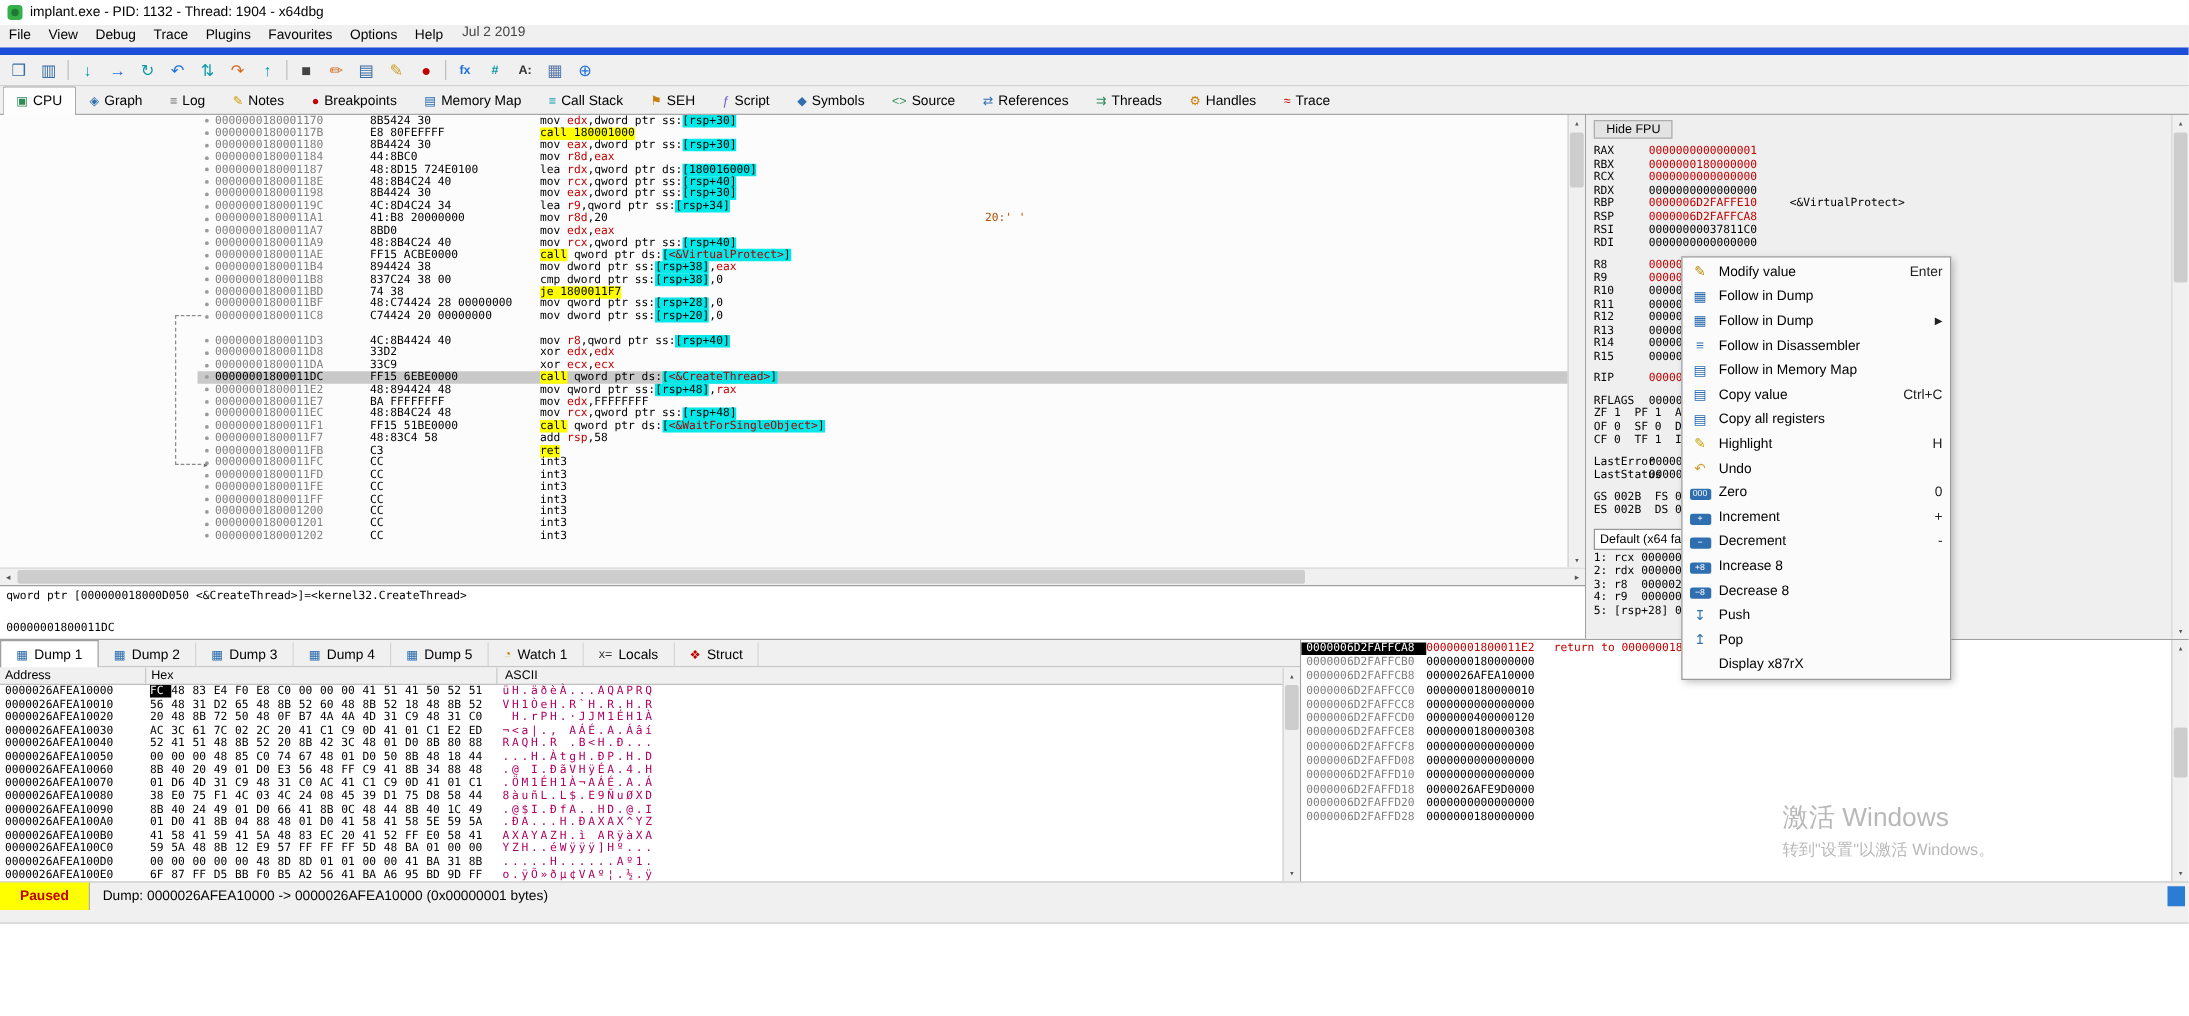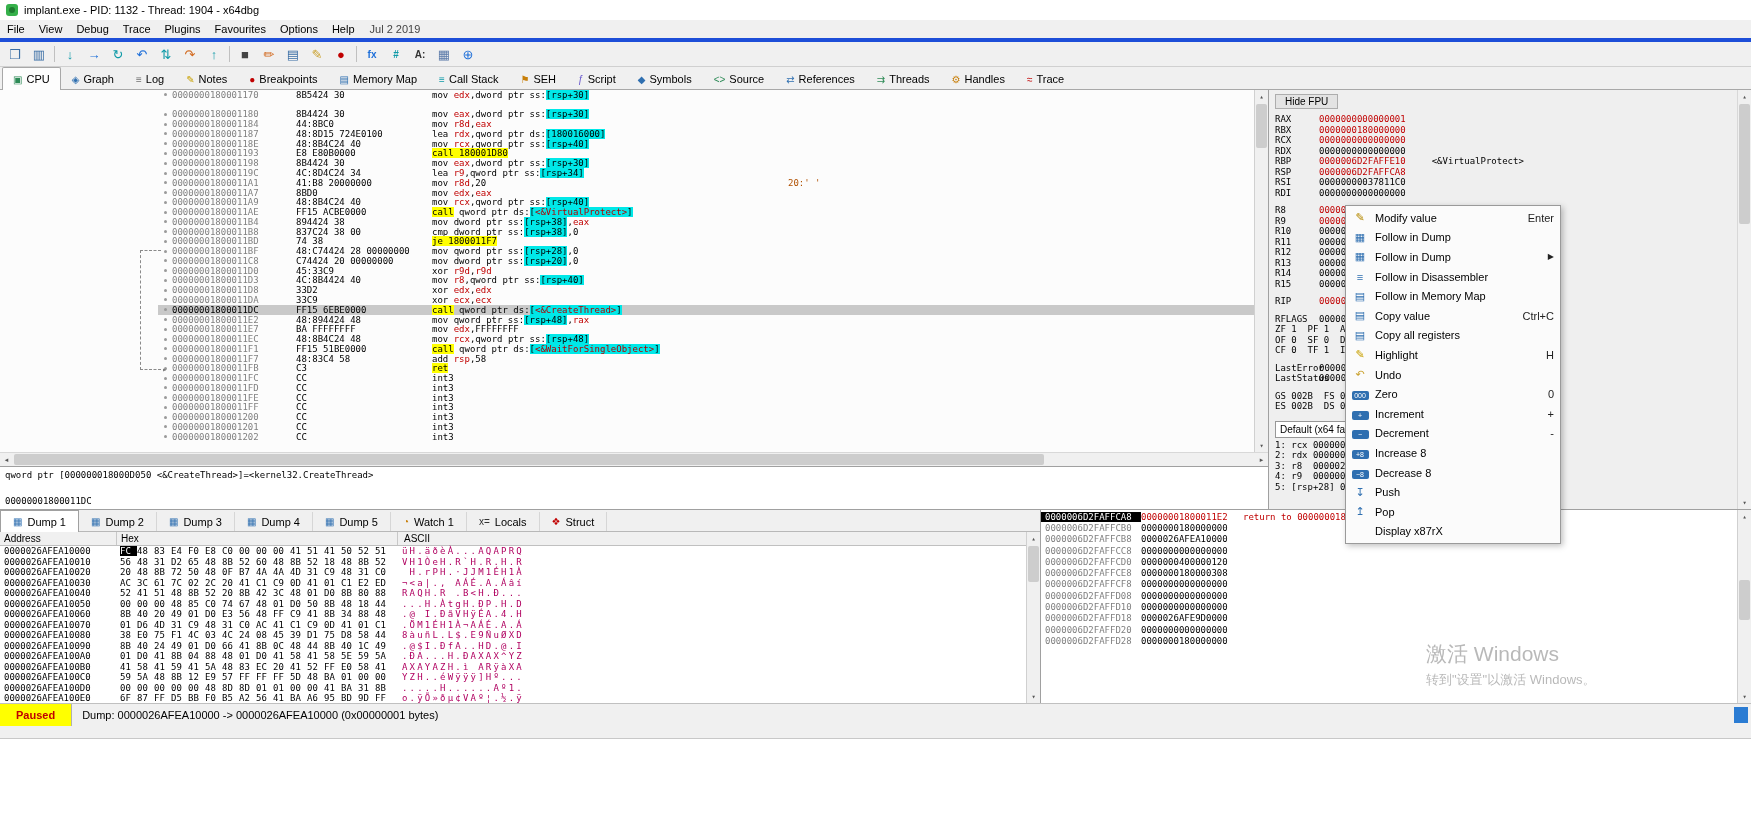--- a/index.html
+++ b/index.html
@@ -3,21 +3,21 @@
 <meta charset="utf-8">
 <style>
   html,body{margin:0;padding:0}
   body{width:1751px;height:813px;overflow:hidden;background:#fff;font-family:"Liberation Sans",sans-serif;position:relative;color:#000}
   .window{width:1751px;height:738px;display:flex;flex-direction:column;background:#f0f0f0;border-bottom:1px solid #c8c8c8}
 
   
   .titlebar{height:20px;background:#ffffff;display:flex;align-items:center;padding-left:6px;font-size:11px;flex:0 0 auto}
   .app-icon{width:12px;height:12px;background:#35b04a;border-radius:3px;margin-right:6px;position:relative;flex:0 0 auto}
   .app-icon:after{content:"";position:absolute;left:3px;top:3px;width:6px;height:6px;border-radius:50%;background:#1d7a30}
-  .menubar{height:18px;display:flex;align-items:center;font-size:11px;background:#f0f0f0;border-bottom:4px solid #1d4ed8;flex:0 0 auto}
+  .menubar{height:18px;display:flex;font-size:11px;background:#f0f0f0;border-bottom:6px solid #1d4ed8;flex:0 0 auto}
   .mitem{padding:2px 7px;cursor:default}
   .build-date{color:#444;margin-left:8px}
   .toolbar{height:24px;display:flex;align-items:center;padding-left:4px;border-bottom:1px solid #d0d0d0;flex:0 0 auto}
   .tbtn{width:22px;height:20px;display:flex;align-items:center;justify-content:center;font-size:13px;border-radius:2px;margin-right:2px}
   .tbtn.txt{font-size:10px;font-weight:bold}
   .tsep{width:1px;height:16px;background:#c0c0c0;margin:0 4px 0 2px}
   .tabbar{height:22px;display:flex;align-items:flex-end;background:#f0f0f0;border-bottom:1px solid #a8a8a8;padding-left:2px;flex:0 0 auto}
   .tab{height:20px;display:flex;align-items:center;gap:4px;padding:0 10px;font-size:11px;border:1px solid transparent;border-bottom:none;white-space:nowrap}
   .tab.selected{background:#fdfdfd;border-color:#a8a8a8;margin-bottom:-1px;height:22px;border-top-left-radius:2px;border-top-right-radius:2px}
   .tic{font-size:10px}
@@ -223,38 +223,37 @@
       <div class="tab">
         <span class="tic" style="color: rgb(192, 0, 0);">≈</span>
         <span>Trace</span>
       </div>
     </div>
 
   <div class="main-split">
     <div class="left-col">
       <div class="disasm" id="disasm">
           <div class="drow"><div class="gutter"></div><div class="rbody"><span class="dot"><i></i></span><span class="addr">0000000180001170</span><span class="bytes">8B5424 30</span><span class="instr">mov <span class="reg">edx</span>,dword ptr ss:<span class="mem">[rsp+30]</span></span></div></div>
-          <div class="drow"><div class="gutter"></div></div>
+          <div class="drow"><div class="gutter"></div><div class="rbody"><span class="dot"><i></i></span><span class="addr">000000018000117B</span><span class="bytes">E8 80FEFFFF</span><span class="instr"><span class="flow">call 180001000</span></span></div></div>
           <div class="drow"><div class="gutter"></div><div class="rbody"><span class="dot"><i></i></span><span class="addr">0000000180001180</span><span class="bytes">8B4424 30</span><span class="instr">mov <span class="reg">eax</span>,dword ptr ss:<span class="mem">[rsp+30]</span></span></div></div>
           <div class="drow"><div class="gutter"></div><div class="rbody"><span class="dot"><i></i></span><span class="addr">0000000180001184</span><span class="bytes">44:8BC0</span><span class="instr">mov <span class="reg">r8d</span>,<span class="reg">eax</span></span></div></div>
           <div class="drow"><div class="gutter"></div><div class="rbody"><span class="dot"><i></i></span><span class="addr">0000000180001187</span><span class="bytes">48:8D15 724E0100</span><span class="instr">lea <span class="reg">rdx</span>,qword ptr ds:<span class="mem">[180016000]</span></span></div></div>
           <div class="drow"><div class="gutter"></div><div class="rbody"><span class="dot"><i></i></span><span class="addr">000000018000118E</span><span class="bytes">48:8B4C24 40</span><span class="instr">mov <span class="reg">rcx</span>,qword ptr ss:<span class="mem">[rsp+40]</span></span></div></div>
-          <div class="drow"><div class="gutter"></div><div class="rbody"><span class="dot"><i></i></span><span class="addr">0000000180001193</span><span class="bytes">E8 E80B0000</span><span class="instr"><span class="flow">call 180001D80</span></span></div></div>
           <div class="drow"><div class="gutter"></div><div class="rbody"><span class="dot"><i></i></span><span class="addr">0000000180001198</span><span class="bytes">8B4424 30</span><span class="instr">mov <span class="reg">eax</span>,dword ptr ss:<span class="mem">[rsp+30]</span></span></div></div>
           <div class="drow"><div class="gutter"></div><div class="rbody"><span class="dot"><i></i></span><span class="addr">000000018000119C</span><span class="bytes">4C:8D4C24 34</span><span class="instr">lea <span class="reg">r9</span>,qword ptr ss:<span class="mem">[rsp+34]</span></span></div></div>
           <div class="drow"><div class="gutter"></div><div class="rbody"><span class="dot"><i></i></span><span class="addr">00000001800011A1</span><span class="bytes">41:B8 20000000</span><span class="instr">mov <span class="reg">r8d</span>,20</span><span class="cmt">20:' '</span></div></div>
           <div class="drow"><div class="gutter"></div><div class="rbody"><span class="dot"><i></i></span><span class="addr">00000001800011A7</span><span class="bytes">8BD0</span><span class="instr">mov <span class="reg">edx</span>,<span class="reg">eax</span></span></div></div>
           <div class="drow"><div class="gutter"></div><div class="rbody"><span class="dot"><i></i></span><span class="addr">00000001800011A9</span><span class="bytes">48:8B4C24 40</span><span class="instr">mov <span class="reg">rcx</span>,qword ptr ss:<span class="mem">[rsp+40]</span></span></div></div>
           <div class="drow"><div class="gutter"></div><div class="rbody"><span class="dot"><i></i></span><span class="addr">00000001800011AE</span><span class="bytes">FF15 ACBE0000</span><span class="instr"><span class="flow">call</span> qword ptr ds:<span class="mem">[<span class="api">&lt;&amp;VirtualProtect&gt;</span>]</span></span></div></div>
           <div class="drow"><div class="gutter"></div><div class="rbody"><span class="dot"><i></i></span><span class="addr">00000001800011B4</span><span class="bytes">894424 38</span><span class="instr">mov dword ptr ss:<span class="mem">[rsp+38]</span>,<span class="reg">eax</span></span></div></div>
           <div class="drow"><div class="gutter"></div><div class="rbody"><span class="dot"><i></i></span><span class="addr">00000001800011B8</span><span class="bytes">837C24 38 00</span><span class="instr">cmp dword ptr ss:<span class="mem">[rsp+38]</span>,0</span></div></div>
           <div class="drow"><div class="gutter"></div><div class="rbody"><span class="dot"><i></i></span><span class="addr">00000001800011BD</span><span class="bytes">74 38</span><span class="instr"><span class="flow">je 1800011F7</span></span></div></div>
           <div class="drow"><div class="gutter"></div><div class="rbody"><span class="dot"><i></i></span><span class="addr">00000001800011BF</span><span class="bytes">48:C74424 28 00000000</span><span class="instr">mov qword ptr ss:<span class="mem">[rsp+28]</span>,0</span></div></div>
           <div class="drow"><div class="gutter"></div><div class="rbody"><span class="dot"><i></i></span><span class="addr">00000001800011C8</span><span class="bytes">C74424 20 00000000</span><span class="instr">mov dword ptr ss:<span class="mem">[rsp+20]</span>,0</span></div></div>
-          <div class="drow"><div class="gutter"></div><div class="rbody"><span class="dot"><i></i></span><span class="addr">00000001800011D0</span><span class="bytes">45:33C9</span><span class="instr">xor <span class="reg">r9d</span>,<span class="reg">r9d</span></span></div></div>
+          <div class="drow"><div class="gutter"></div></div>
           <div class="drow"><div class="gutter"></div><div class="rbody"><span class="dot"><i></i></span><span class="addr">00000001800011D3</span><span class="bytes">4C:8B4424 40</span><span class="instr">mov <span class="reg">r8</span>,qword ptr ss:<span class="mem">[rsp+40]</span></span></div></div>
           <div class="drow"><div class="gutter"></div><div class="rbody"><span class="dot"><i></i></span><span class="addr">00000001800011D8</span><span class="bytes">33D2</span><span class="instr">xor <span class="reg">edx</span>,<span class="reg">edx</span></span></div></div>
           <div class="drow"><div class="gutter"></div><div class="rbody"><span class="dot"><i></i></span><span class="addr">00000001800011DA</span><span class="bytes">33C9</span><span class="instr">xor <span class="reg">ecx</span>,<span class="reg">ecx</span></span></div></div>
           <div class="drow sel"><div class="gutter"></div><div class="rbody"><span class="dot"><i></i></span><span class="addr">00000001800011DC</span><span class="bytes">FF15 6EBE0000</span><span class="instr"><span class="flow">call</span> qword ptr ds:<span class="mem">[<span class="api">&lt;&amp;CreateThread&gt;</span>]</span></span></div></div>
           <div class="drow"><div class="gutter"></div><div class="rbody"><span class="dot"><i></i></span><span class="addr">00000001800011E2</span><span class="bytes">48:894424 48</span><span class="instr">mov qword ptr ss:<span class="mem">[rsp+48]</span>,<span class="reg">rax</span></span></div></div>
           <div class="drow"><div class="gutter"></div><div class="rbody"><span class="dot"><i></i></span><span class="addr">00000001800011E7</span><span class="bytes">BA FFFFFFFF</span><span class="instr">mov <span class="reg">edx</span>,FFFFFFFF</span></div></div>
           <div class="drow"><div class="gutter"></div><div class="rbody"><span class="dot"><i></i></span><span class="addr">00000001800011EC</span><span class="bytes">48:8B4C24 48</span><span class="instr">mov <span class="reg">rcx</span>,qword ptr ss:<span class="mem">[rsp+48]</span></span></div></div>
           <div class="drow"><div class="gutter"></div><div class="rbody"><span class="dot"><i></i></span><span class="addr">00000001800011F1</span><span class="bytes">FF15 51BE0000</span><span class="instr"><span class="flow">call</span> qword ptr ds:<span class="mem">[<span class="api">&lt;&amp;WaitForSingleObject&gt;</span>]</span></span></div></div>
           <div class="drow"><div class="gutter"></div><div class="rbody"><span class="dot"><i></i></span><span class="addr">00000001800011F7</span><span class="bytes">48:83C4 58</span><span class="instr">add <span class="reg">rsp</span>,58</span></div></div>
           <div class="drow"><div class="gutter"></div><div class="rbody"><span class="dot"><i></i></span><span class="addr">00000001800011FB</span><span class="bytes">C3</span><span class="instr"><span class="flow">ret</span></span></div></div>
@@ -718,20 +717,21 @@
           <div class="vthumb" style="top:14px;height:36px"></div>
           <div class="varrow bottom">▾</div>
         </div>
       </div>
     </div>
     <div class="stack" id="stack">
       <div id="stackrows">
           <div class="srow sel"><span class="s-addr">0000006D2FAFFCA8</span><span class="s-val red">00000001800011E2</span><span class="s-cmt ret">return to 00000001800011E2 from ???</span></div>
           <div class="srow"><span class="s-addr">0000006D2FAFFCB0</span><span class="s-val">0000000180000000</span></div>
           <div class="srow"><span class="s-addr">0000006D2FAFFCB8</span><span class="s-val">0000026AFEA10000</span></div>
+          <div class="srow"><span class="s-addr">0000006D2FAFFCC0</span><span class="s-val">0000000180000010</span></div>
           <div class="srow"><span class="s-addr">0000006D2FAFFCC8</span><span class="s-val">0000000000000000</span></div>
           <div class="srow"><span class="s-addr">0000006D2FAFFCD0</span><span class="s-val">0000000400000120</span></div>
           <div class="srow"><span class="s-addr">0000006D2FAFFCE8</span><span class="s-val">0000000180000308</span></div>
           <div class="srow"><span class="s-addr">0000006D2FAFFCF8</span><span class="s-val">0000000000000000</span></div>
           <div class="srow"><span class="s-addr">0000006D2FAFFD08</span><span class="s-val">0000000000000000</span></div>
           <div class="srow"><span class="s-addr">0000006D2FAFFD10</span><span class="s-val">0000000000000000</span></div>
           <div class="srow"><span class="s-addr">0000006D2FAFFD18</span><span class="s-val">0000026AFE9D0000</span></div>
           <div class="srow"><span class="s-addr">0000006D2FAFFD20</span><span class="s-val">0000000000000000</span></div>
           <div class="srow"><span class="s-addr">0000006D2FAFFD28</span><span class="s-val">0000000180000000</span></div>
         </div>

